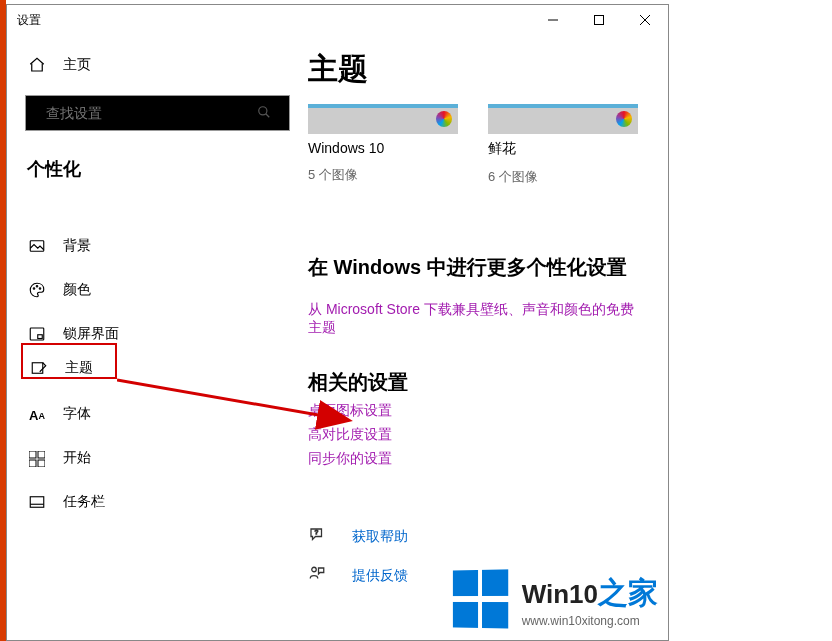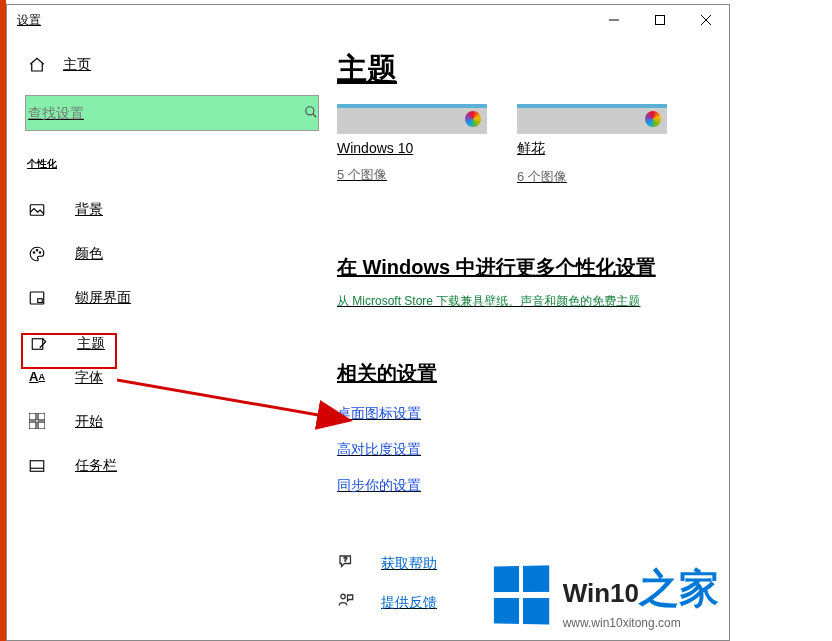--- a/index.html
+++ b/index.html
@@ -1,56 +1,56 @@
 <!DOCTYPE html>
 <html><head>
 <meta charset="utf-8">
 <style>
   * { box-sizing: border-box; font-family: "Microsoft YaHei", "Segoe UI", sans-serif; }
   body { margin: 0; width: 832px; height: 641px; background: #fff; overflow: hidden; position: relative; }
   .edge { position:absolute; top:0; left:0; width:6px; height:641px; background:#d83b01; }
-  .window-frame { position:absolute; top:4px; left:6px; width:724px; height:637px; background:#fff; border:1px solid #888;text-decoration:underline; }
+  .window-frame { position:absolute; top:4px; left:6px; width:663px; height:637px; background:#fff; border:1px solid #888; }
   .titlebar { height:30px; display:flex; align-items:center; justify-content:space-between; padding:0 0 0 10px; font-size:12px; }
   .title-left { display:flex; align-items:center; gap:6px; }
   .win-controls { display:flex; }
   .win-btn { width:46px; height:30px; display:flex; align-items:center; justify-content:center; font-size:12px; cursor:pointer; }
   .win-btn svg { width:10px; height:10px; }
   .body { display:flex; height:calc(100% - 30px); }
   .sidebar { width:330px; padding:8px 0 0 0; position:relative; }
   .home-row { display:flex; align-items:center; gap:16px; height:44px; padding-left:20px; cursor:pointer; }
   .home-row .icon { width:20px; display:flex; justify-content:center; }
   .home-row span.lbl { font-size:14px; }
-  .search-box { margin:8px 18px 12px 18px; height:36px; border:1px solid #999; display:flex; align-items:center; justify-content:space-between; padding:0 0; background:#86efac; }
+  .search-box { margin:8px 18px 12px 18px; height:36px; border:1px solid #999; display:flex; align-items:center; justify-content:space-between; padding:0 18px; background:#000000; }
   .search-input { border:none; outline:none; font-size:14px; width:85%; color:#666; background:transparent; }
   .search-icon { color:#555; font-size:14px; }
-  .section-title { font-size:10px; font-weight:600; padding:14px 0 10px 20px; }
-  .nav-item { display:flex; align-items:flex-start; gap:28px; height:44px; padding-left:20px; cursor:pointer; font-size:14px; }
+  .section-title { font-size:18px; font-weight:600; padding:14px 0 10px 20px; }
+  .nav-item { display:flex; align-items:flex-end; gap:16px; height:44px; padding-left:20px; cursor:pointer; font-size:14px; }
   .nav-item .icon { width:20px; display:flex; justify-content:center; align-items:center; }
   .nav-item.highlight { border:2px solid #d30000; width:96px; height:36px; margin-left:14px; padding-left:6px; }
   .content { flex:1; padding:10px 30px 0 0; position:relative; }
   .page-title { font-size:30px; font-weight:600; margin:4px 0 14px 0; }
   .themes-row { display:flex; gap:30px; }
   .theme-card { width:150px; }
   .theme-preview { height:30px; background:#ccc; position:relative; }
   .theme-preview .topline { position:absolute; top:0; left:0; right:0; height:4px; background:#5bb0d8; }
   .theme-preview .colordot { position:absolute; right:6px; top:50%; transform:translateY(-50%); width:16px; height:16px; border-radius:50%; background: conic-gradient(#e81123,#f7b500,#7fba00,#00a4ef,#8e44ad,#e81123); }
   .theme-name { font-size:14px; margin-top:6px; }
   .theme-count { font-size:13px; color:#666; margin-top:10px; }
   .section-h { font-size:20px; font-weight:600; margin-top:68px; }
-  .section-sub { font-size:12px; color:#15803d; margin-top:12px; }
-  .related-h { font-size:20px; font-weight:600; margin-top:50px; }
-  .link { color:#1d4ed8; font-size:14px; margin-top:18px; display:block; cursor:pointer; }
+  .section-sub { font-size:14px; color:#a21caf; margin-top:20px; }
+  .related-h { font-size:20px; font-weight:600; margin-top:32px; }
+  .link { color:#a21caf; font-size:14px; margin-top:6px; display:block; cursor:pointer; }
   .feedback-row { display:flex; align-items:center; gap:26px; color:#0066cc; font-size:14px; margin-top:18px; cursor:pointer; }
   .feedback-row .icon { color:#333; width:18px; }
   .gap { height:40px; }
   .watermark { position:absolute; right:10px; bottom:10px; display:flex; align-items:center; gap:10px; }
   .winlogo { width:60px; height:60px; display:flex; flex-wrap:wrap; transform:perspective(200px) rotateY(-8deg); gap:4px; }
   .winlogo > div { background:#0078d7; width:26px; height:26px; }
   .wm-text .line1 { font-size:26px; font-weight:700; color:#222; }
-  .wm-text .line1 .accent { color:#0078d7; font-size:40px; }
+  .wm-text .line1 .accent { color:#0078d7; font-size:30px; }
   .wm-text .line2 { font-size:12px; color:#666; text-align:left; }
   svg.arrow { position:absolute; left:110px; top:360px; width:250px; height:80px; pointer-events:none; }
 </style>
 </head>
 <body>
 
 <div class="edge"></div>
 <div class="window-frame">
   <div class="titlebar">
     <div class="title-left">

